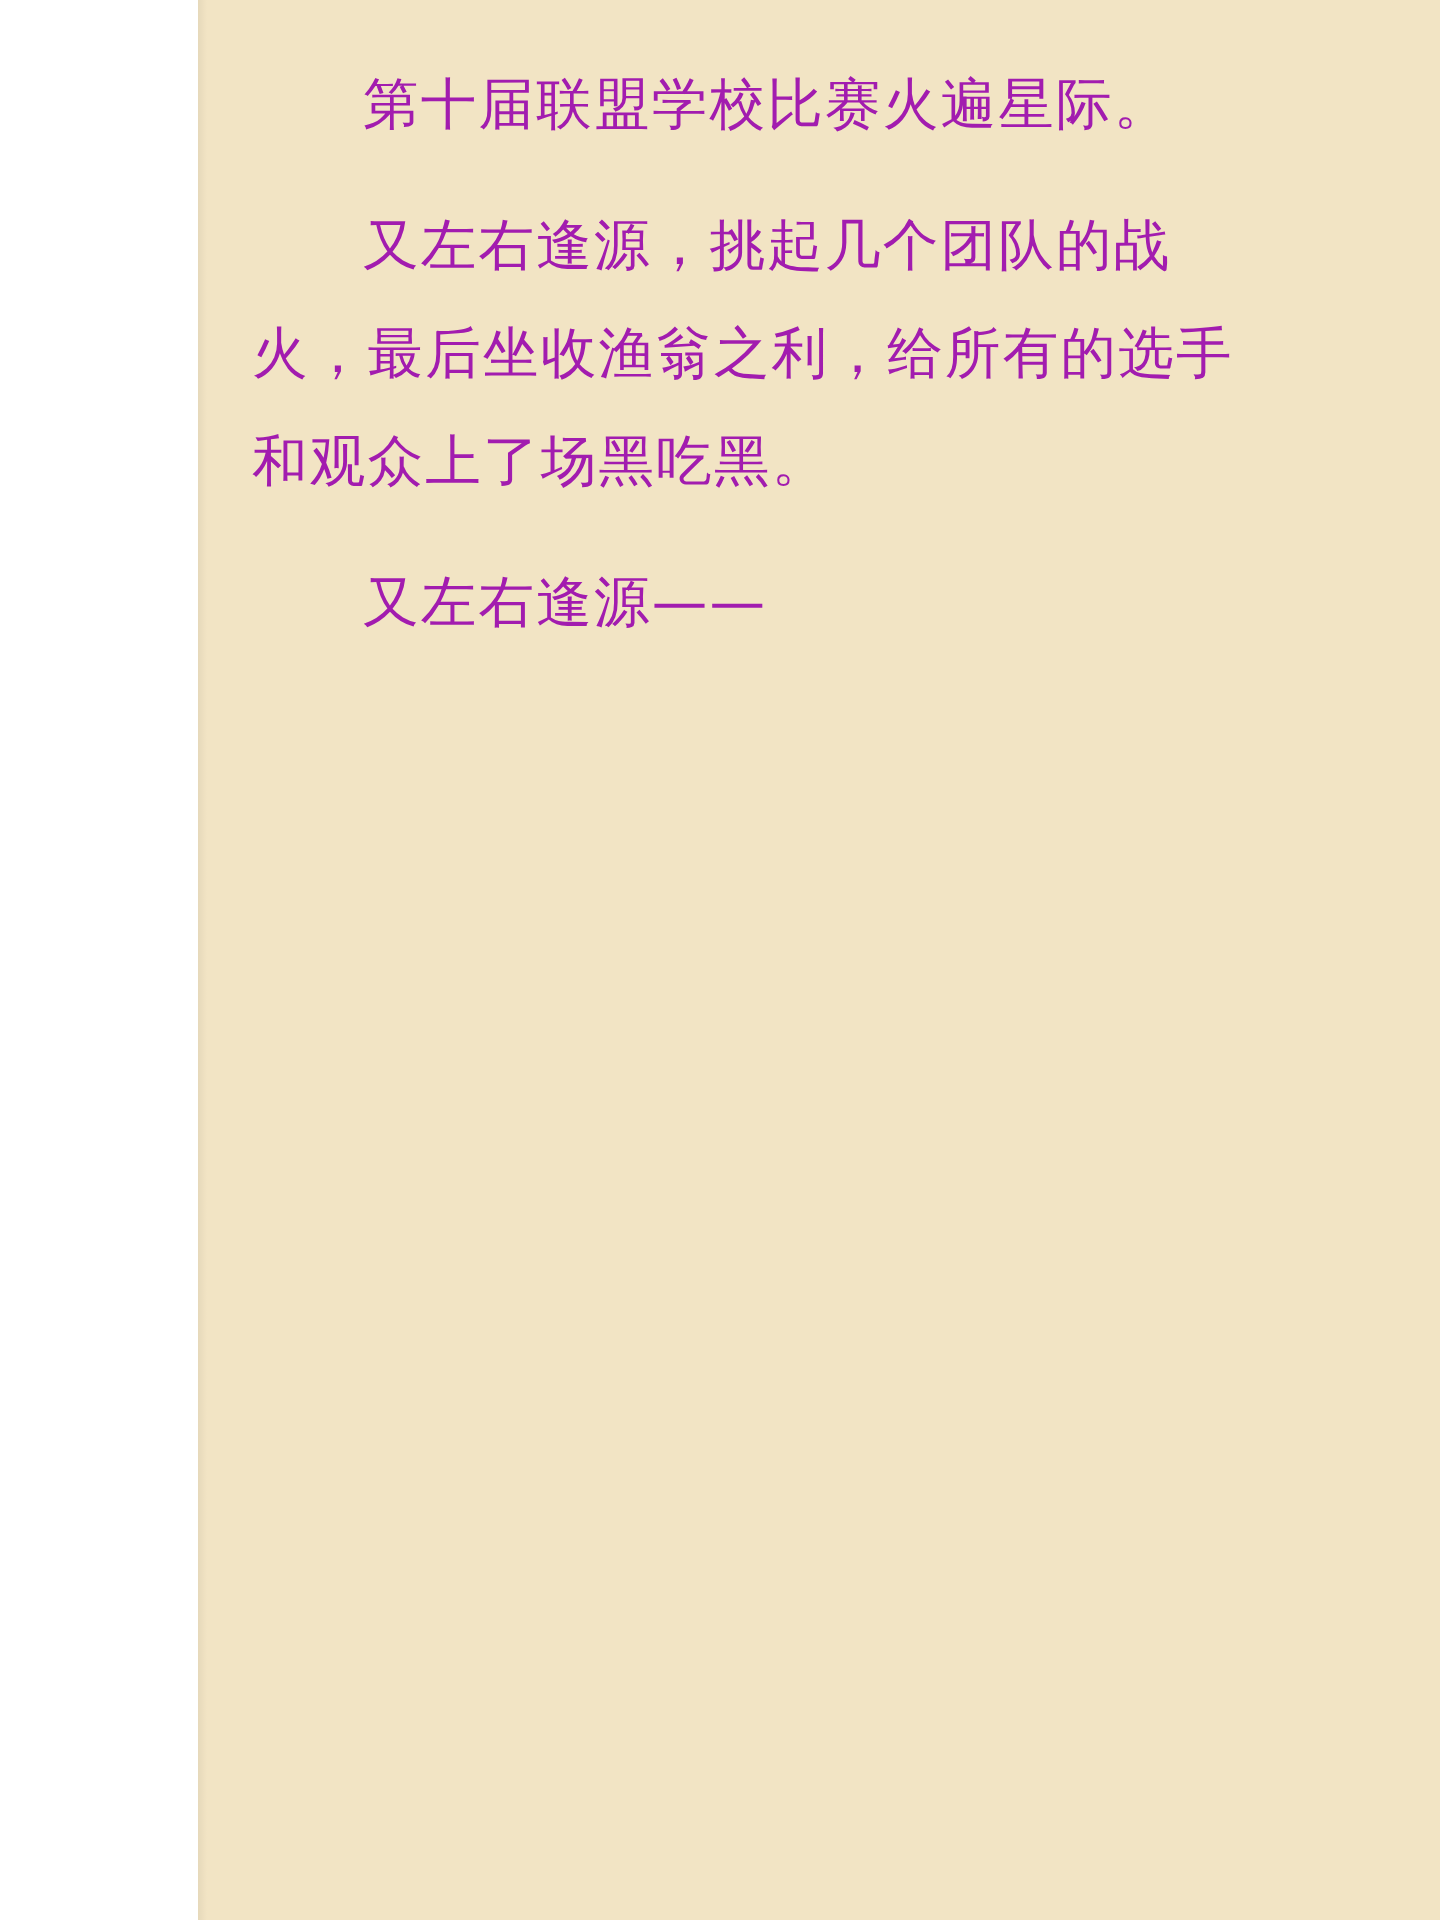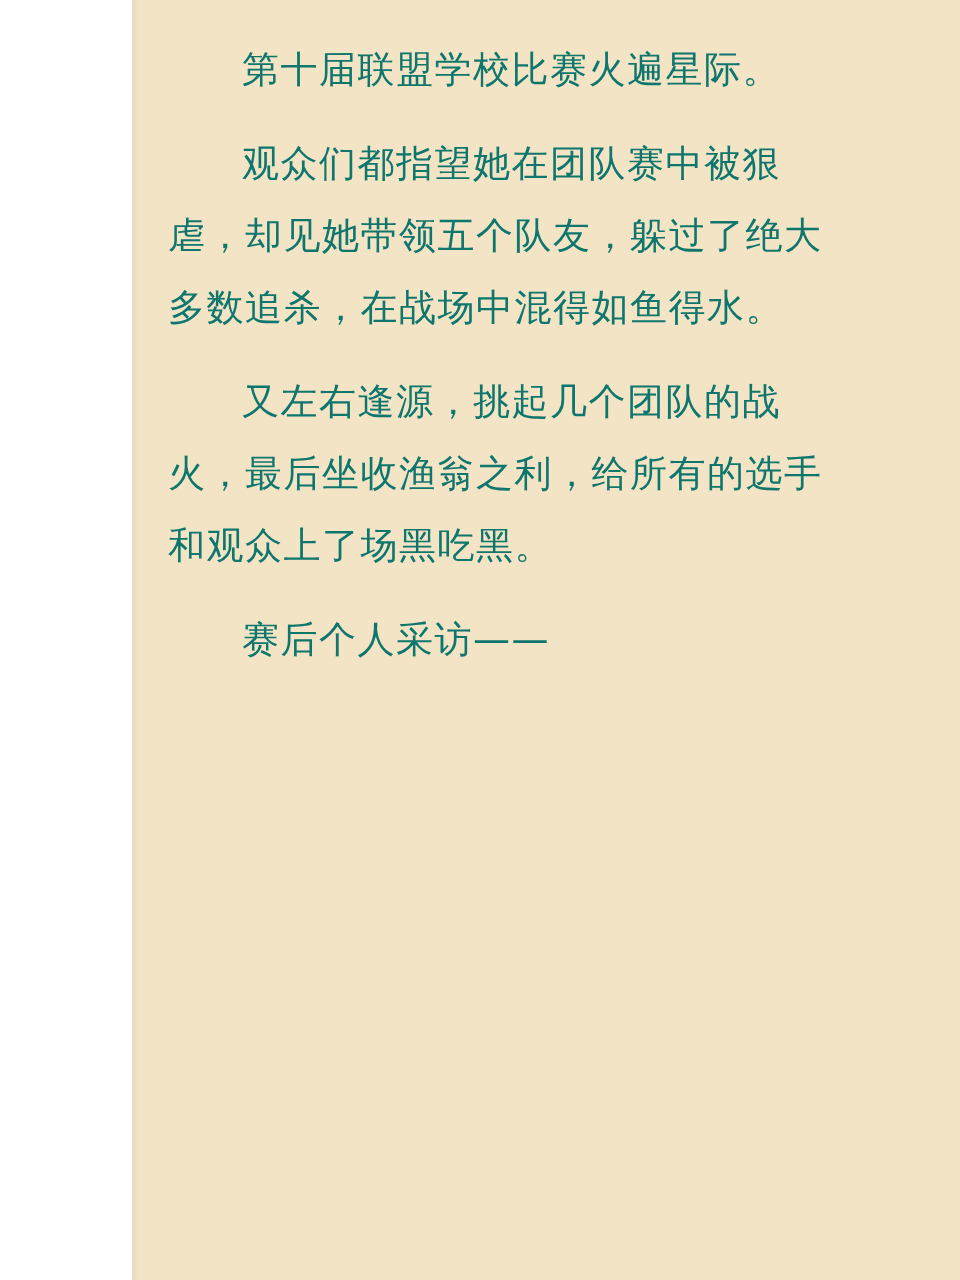--- a/index.html
+++ b/index.html
@@ -36,21 +36,21 @@
     padding: 0;
     box-sizing: border-box;
   }
   .text-col {
     position: absolute;
     left: 36px;
     top: 34px;
     width: 660px;
   }
   .para {
-    color: #0f766e;
+    color: #a21caf;
     font-family: "DejaVu Sans", sans-serif;
     font-size: 37px;
     line-height: 72px;
     letter-spacing: 1.5px;
     text-indent: 74px;
     margin: 0 0 22px 0;
     font-weight: 400;
     text-align: left;
     word-break: break-all;
   }
@@ -69,20 +69,19 @@
   }
 </style>
 </head>
 <body>
 
 <div class="page">
   <div class="paper">
     <div class="paper-inner">
       <div class="text-col">
         <p class="para">第十届联盟学校比赛火遍星际。</p>
-        <p class="para">观众们都指望她在团队赛中被狠虐，却见她带领五个队友，躲过了绝大多数追杀，在战场中混得如鱼得水。</p>
         <p class="para">又左右逢源，挑起几个团队的战火，最后坐收渔翁之利，给所有的选手和观众上了场黑吃黑。</p>
-        <p class="para last">赛后个人采访——</p>
+        <p class="para last">又左右逢源——</p>
       </div>
     </div>
   </div>
   <div class="paper-edge"></div>
 </div>
 
 </body></html>

